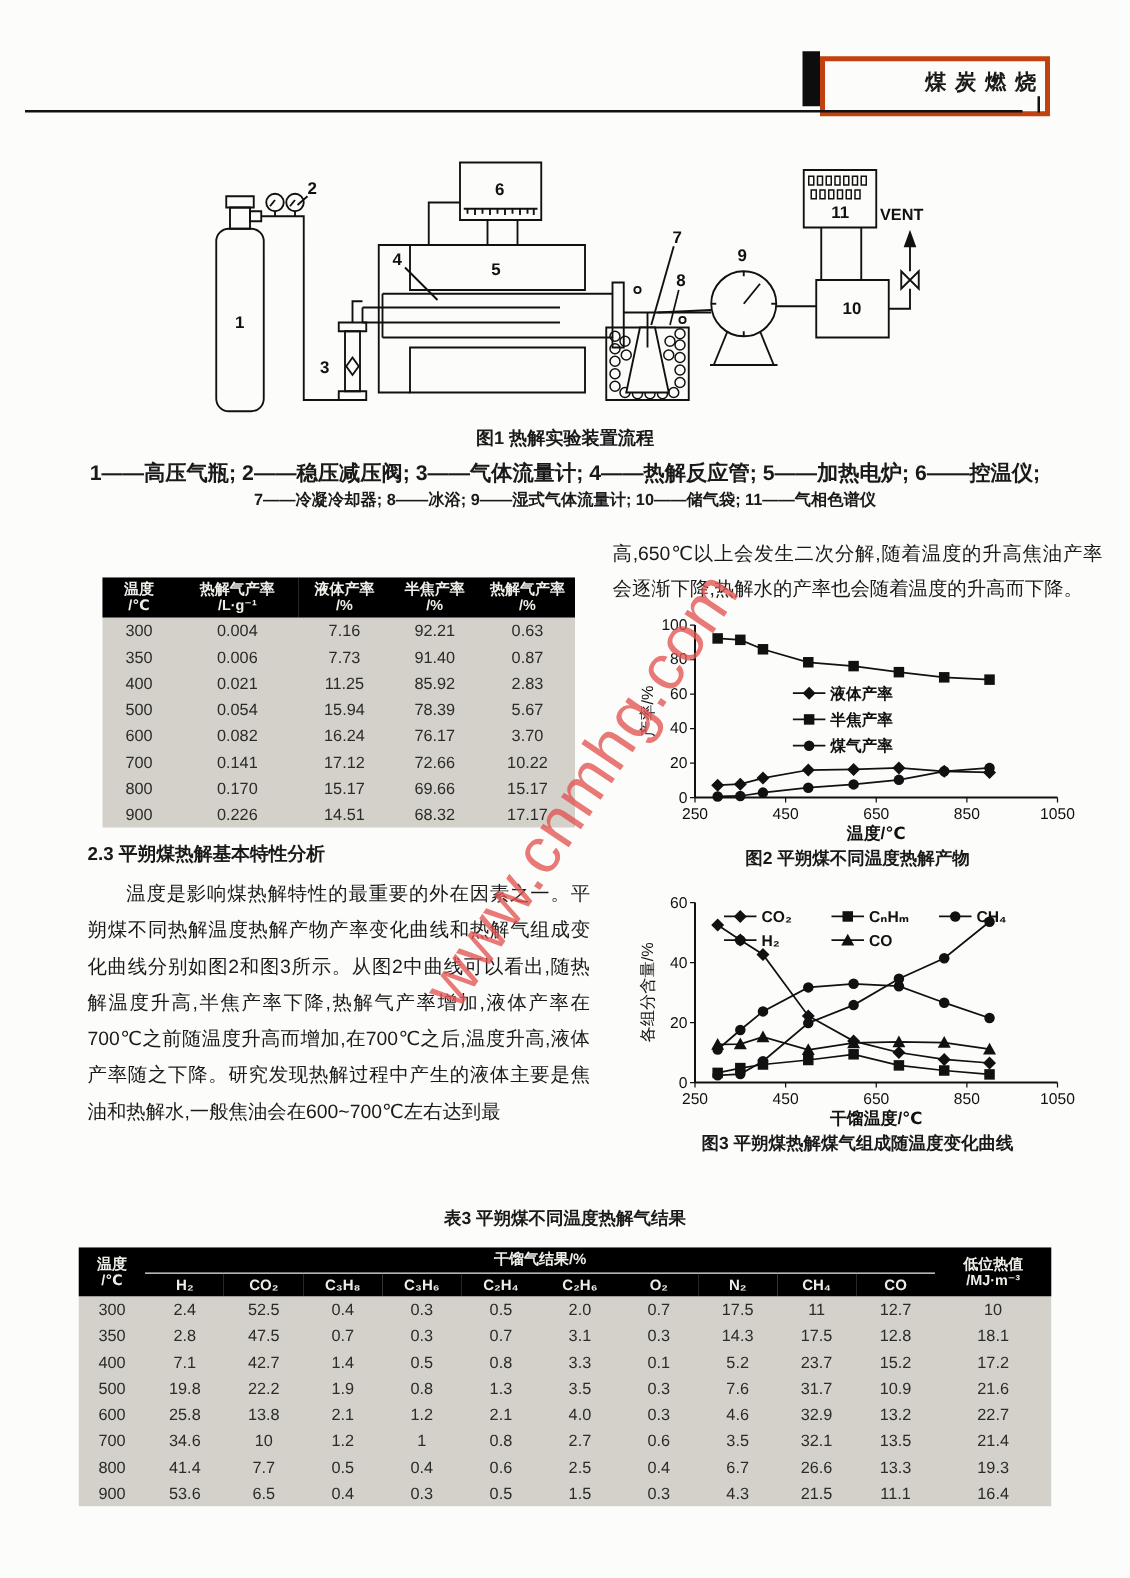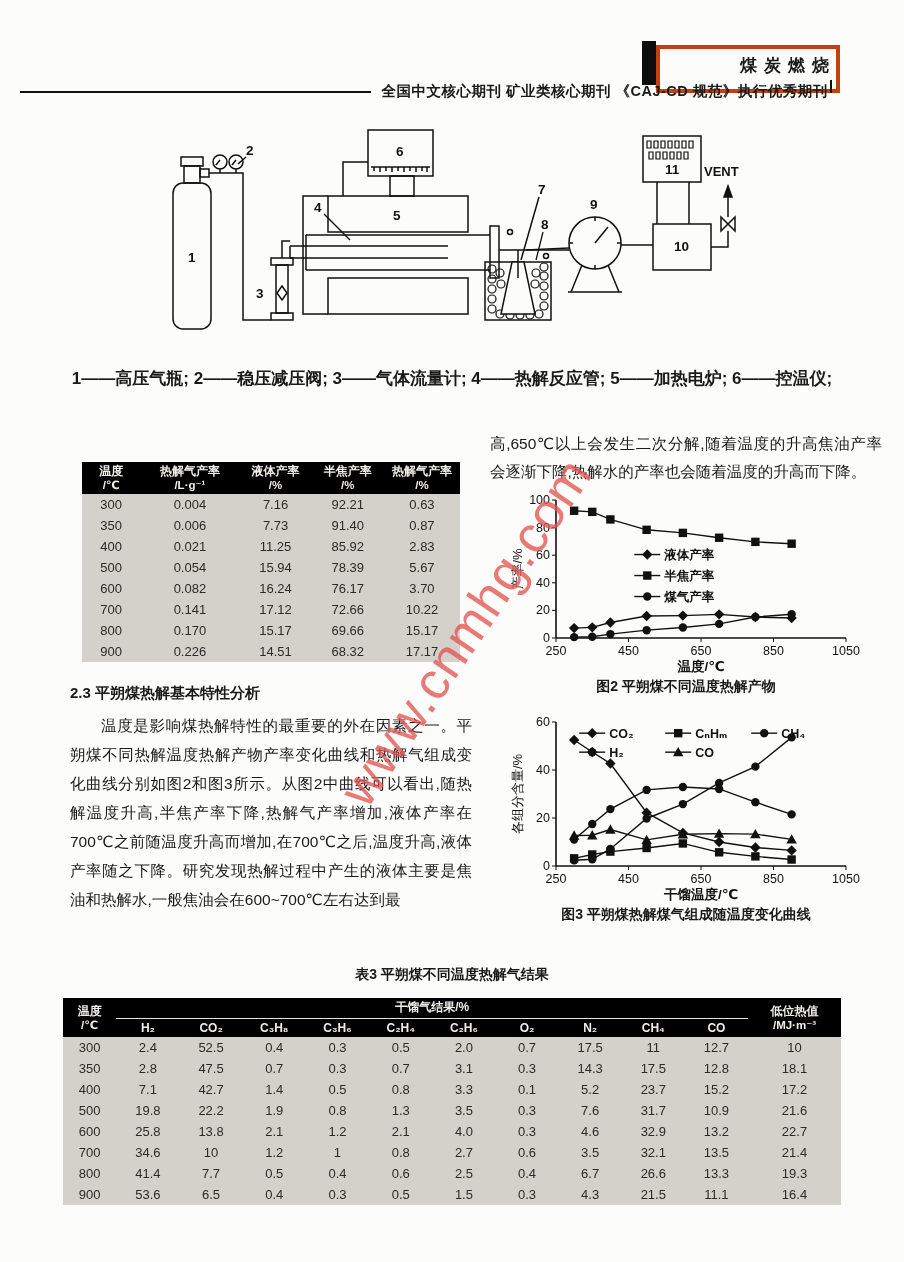--- a/index.html
+++ b/index.html
@@ -26,21 +26,21 @@
   .col-left{position:absolute;left:70px;top:442px;width:402px;}
   .col-right{position:absolute;left:490px;top:430px;width:392px;}
   .tbl-title{text-align:center;font-weight:bold;font-size:14px;}
   table.datatable{border-collapse:collapse;background:#d3d1ca;}
   table.datatable th{background:#000000;color:#f0eee8;font-size:12px;font-weight:bold;
         padding:2px 1px;line-height:14px;}
   table.datatable th .u{font-weight:bold;font-size:11.5px;}
   table.datatable td{text-align:center;font-size:13px;color:#2b2b28;padding:2px 1px;line-height:17px;}
   .t2{width:378px;margin:20px auto 0 auto;}
   .t2 td{line-height:16.5px;}
-  .h23{margin-top:22px;font-weight:bold;font-size:15px;}
+  .h23{margin-top:12px;font-weight:bold;font-size:15px;}
   .h231{margin-top:9px;font-weight:bold;font-style:italic;font-size:14.5px;}
   .para{margin-top:8px;font-size:15.5px;line-height:29px;text-align:justify;text-indent:2em;}
   .para-right{font-size:15.5px;line-height:28px;text-align:justify;}
   .chart-svg{display:block;margin:6px 0 0 20px;font-family:"Liberation Sans","DejaVu Sans",sans-serif;}
   .fig-caption{margin-top:4px;text-align:center;font-weight:bold;font-size:14px;width:392px;}
   
   .t3-block{position:absolute;left:60px;top:966px;width:784px;}
   .t3{width:778px;margin:14px auto 0 auto;}
   .t3 th.group{border-bottom:1.5px solid #e6e4de;padding-bottom:4px;}
   .t3 td{font-size:12.5px;line-height:15px;padding:3.5px 1px;}
@@ -54,21 +54,20 @@
 <body>
 
 <div class="page">
 
   <div class="watermark" style="color: rgba(226, 84, 82, 0.784);">www.cnmhg.com</div>
 
   <div class="journal-bar"></div>
   <div class="journal-box">煤炭燃烧</div>
   <div class="header-row">
     <div class="header-rule"></div>
-    <div class="header-text">全国中文核心期刊  矿业类核心期刊  《CAJ-CD 规范》执行优秀期刊</div>
     <div class="header-corner"></div>
   </div>
 
   <svg class="fig1-svg" width="630" height="238" viewBox="0 0 630 238" fill="none" stroke="#111" stroke-width="1.5">
 
     <g>
       <rect x="35" y="73" width="38" height="146" rx="10"></rect>
       <rect x="46" y="56" width="16" height="17"></rect>
       <rect x="43" y="47" width="22" height="9"></rect>
       <rect x="62" y="59" width="9" height="8"></rect>
@@ -212,21 +211,23 @@
       <text x="255" y="110">5</text>
       <text x="258" y="46">6</text>
       <text x="400" y="84">7</text>
       <text x="403" y="119">8</text>
       <text x="452" y="99">9</text>
       <text x="536" y="141">10</text>
       <text x="527" y="64">11</text>
       <text x="566" y="66" font-size="13">VENT</text>
     </g>
   </svg>
+  <div class="fig1-caption">图1  热解实验装置流程</div>
   <div class="fig1-legend1">1——高压气瓶; 2——稳压减压阀; 3——气体流量计; 4——热解反应管; 5——加热电炉; 6——控温仪;</div>
+  <div class="fig1-legend2">7——冷凝冷却器; 8——冰浴; 9——湿式气体流量计; 10——储气袋; 11——气相色谱仪</div>
 
   <div class="col-left">
     <table class="datatable t2">
       <thead>
         <tr>
           <th style="width:58px">
               <div>温度</div>
               <div class="u">/℃</div>
             </th>
           <th style="width:100px">

